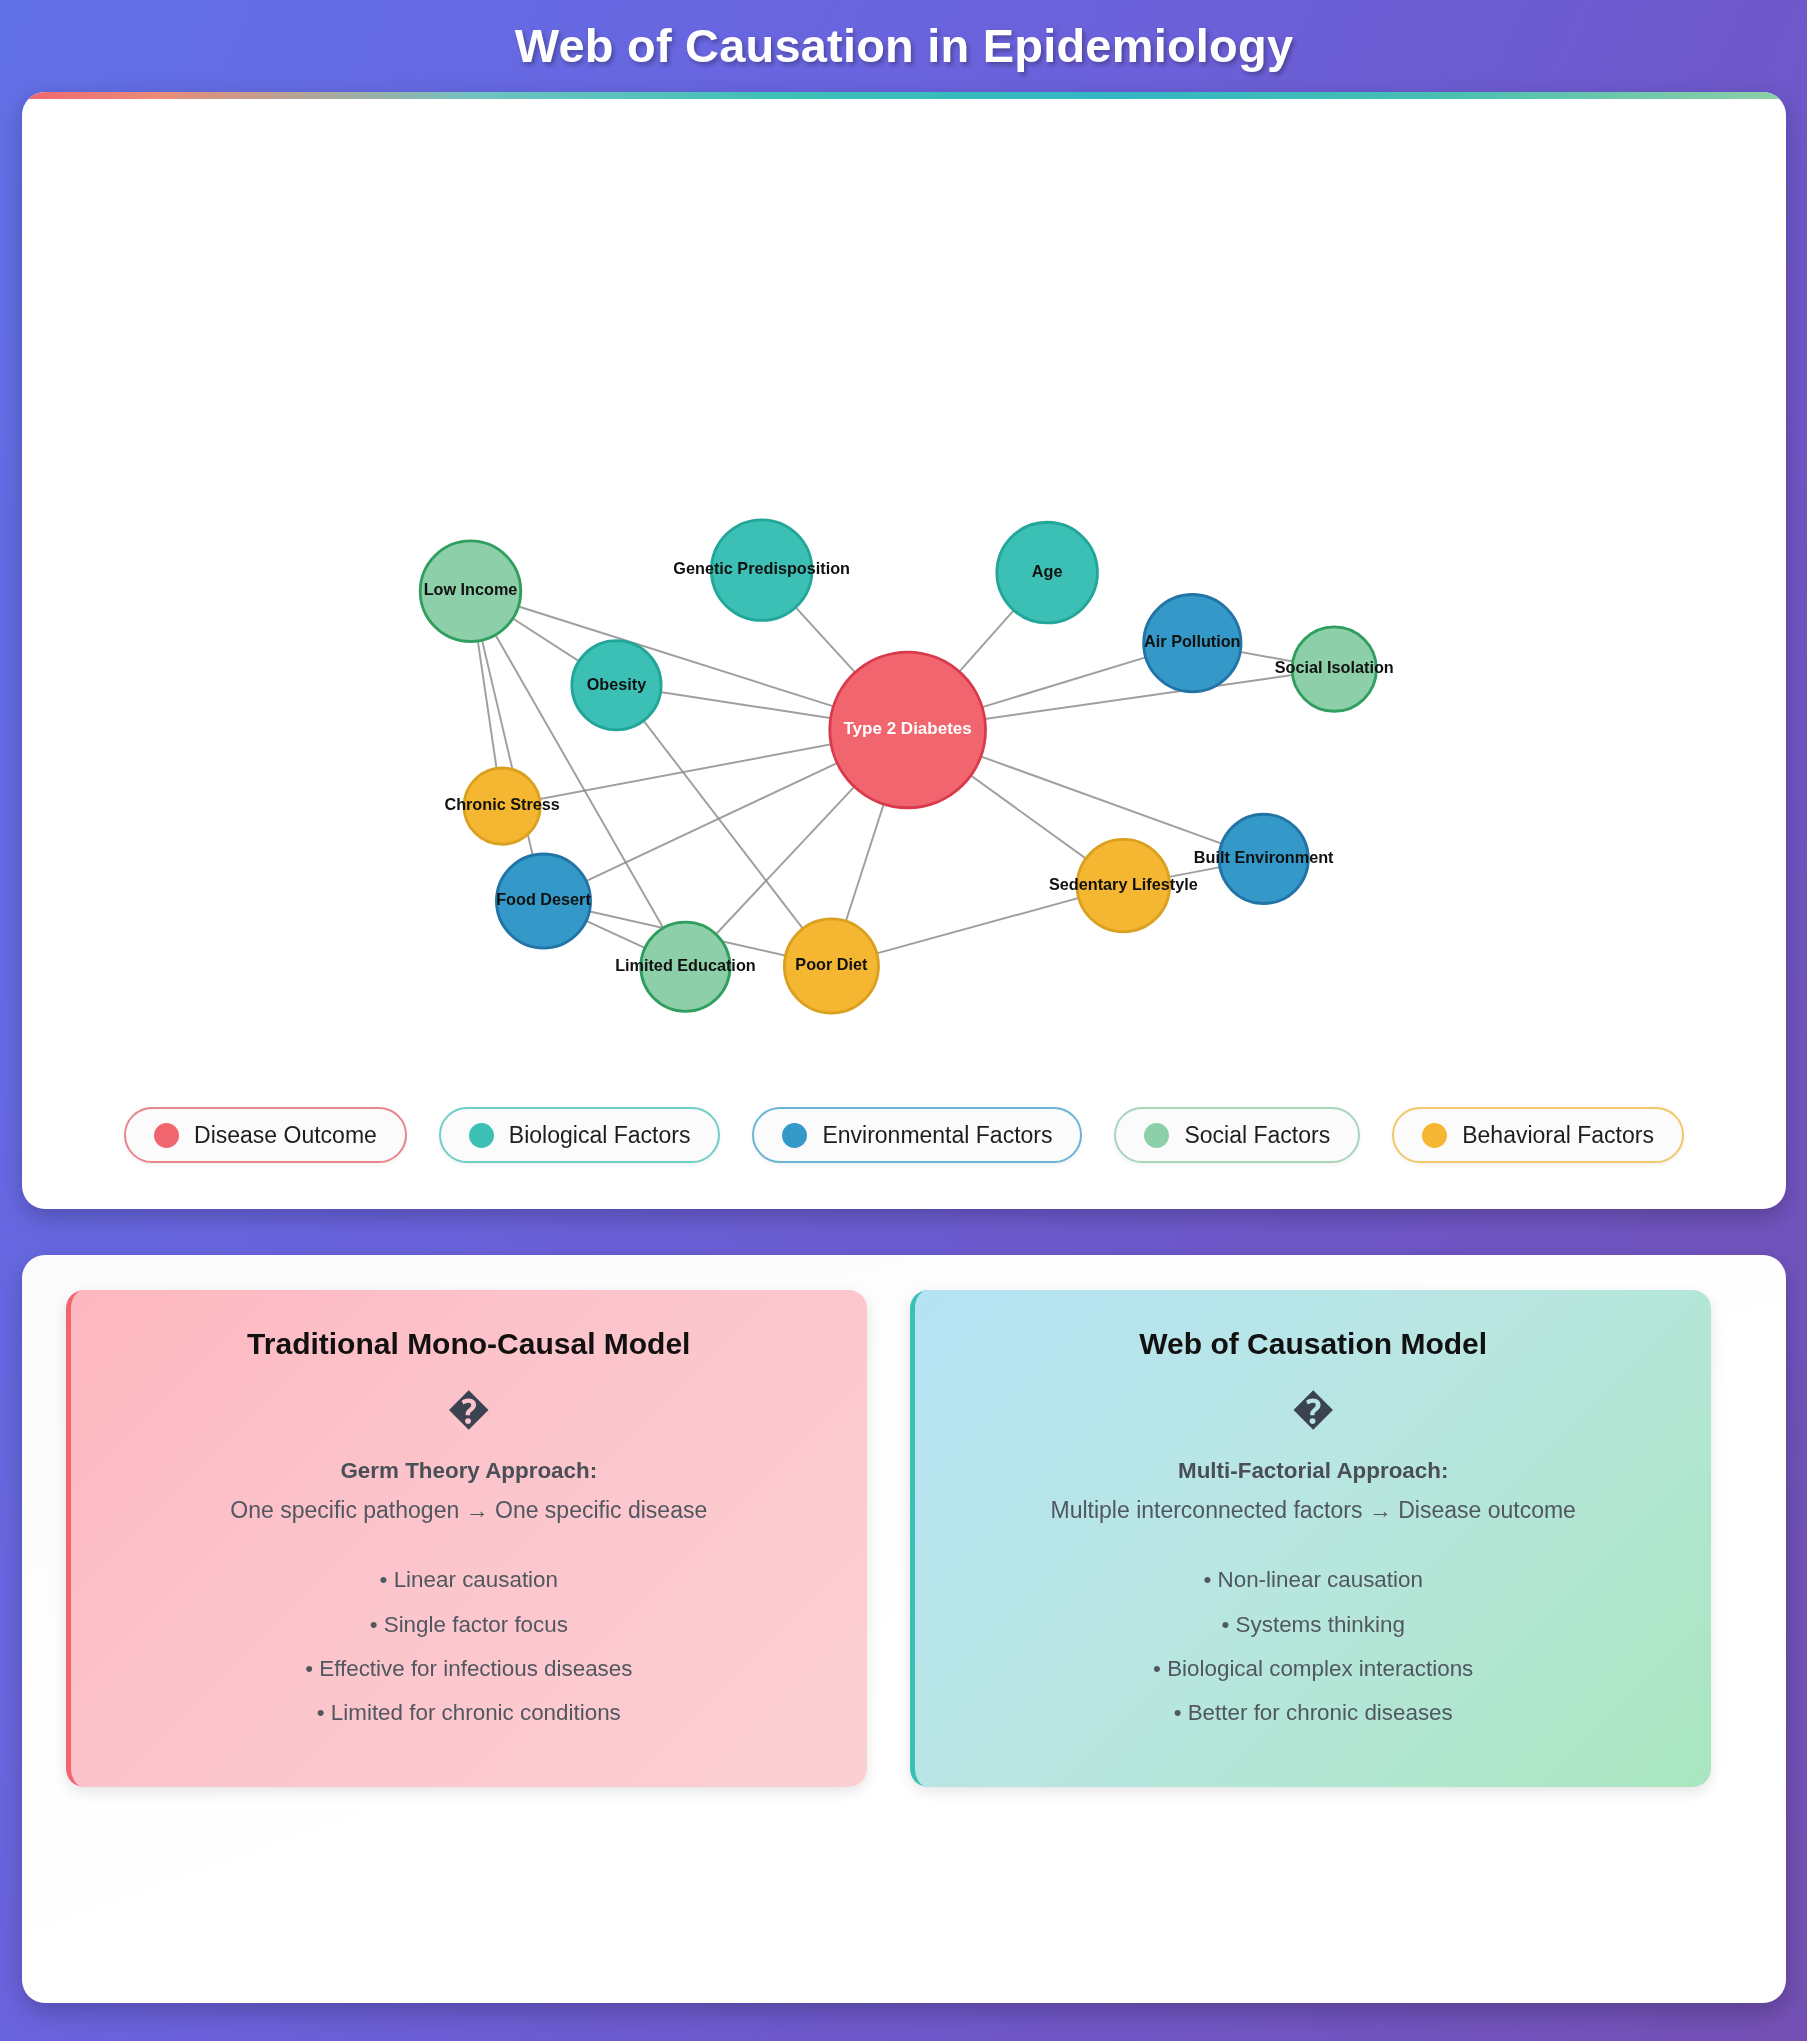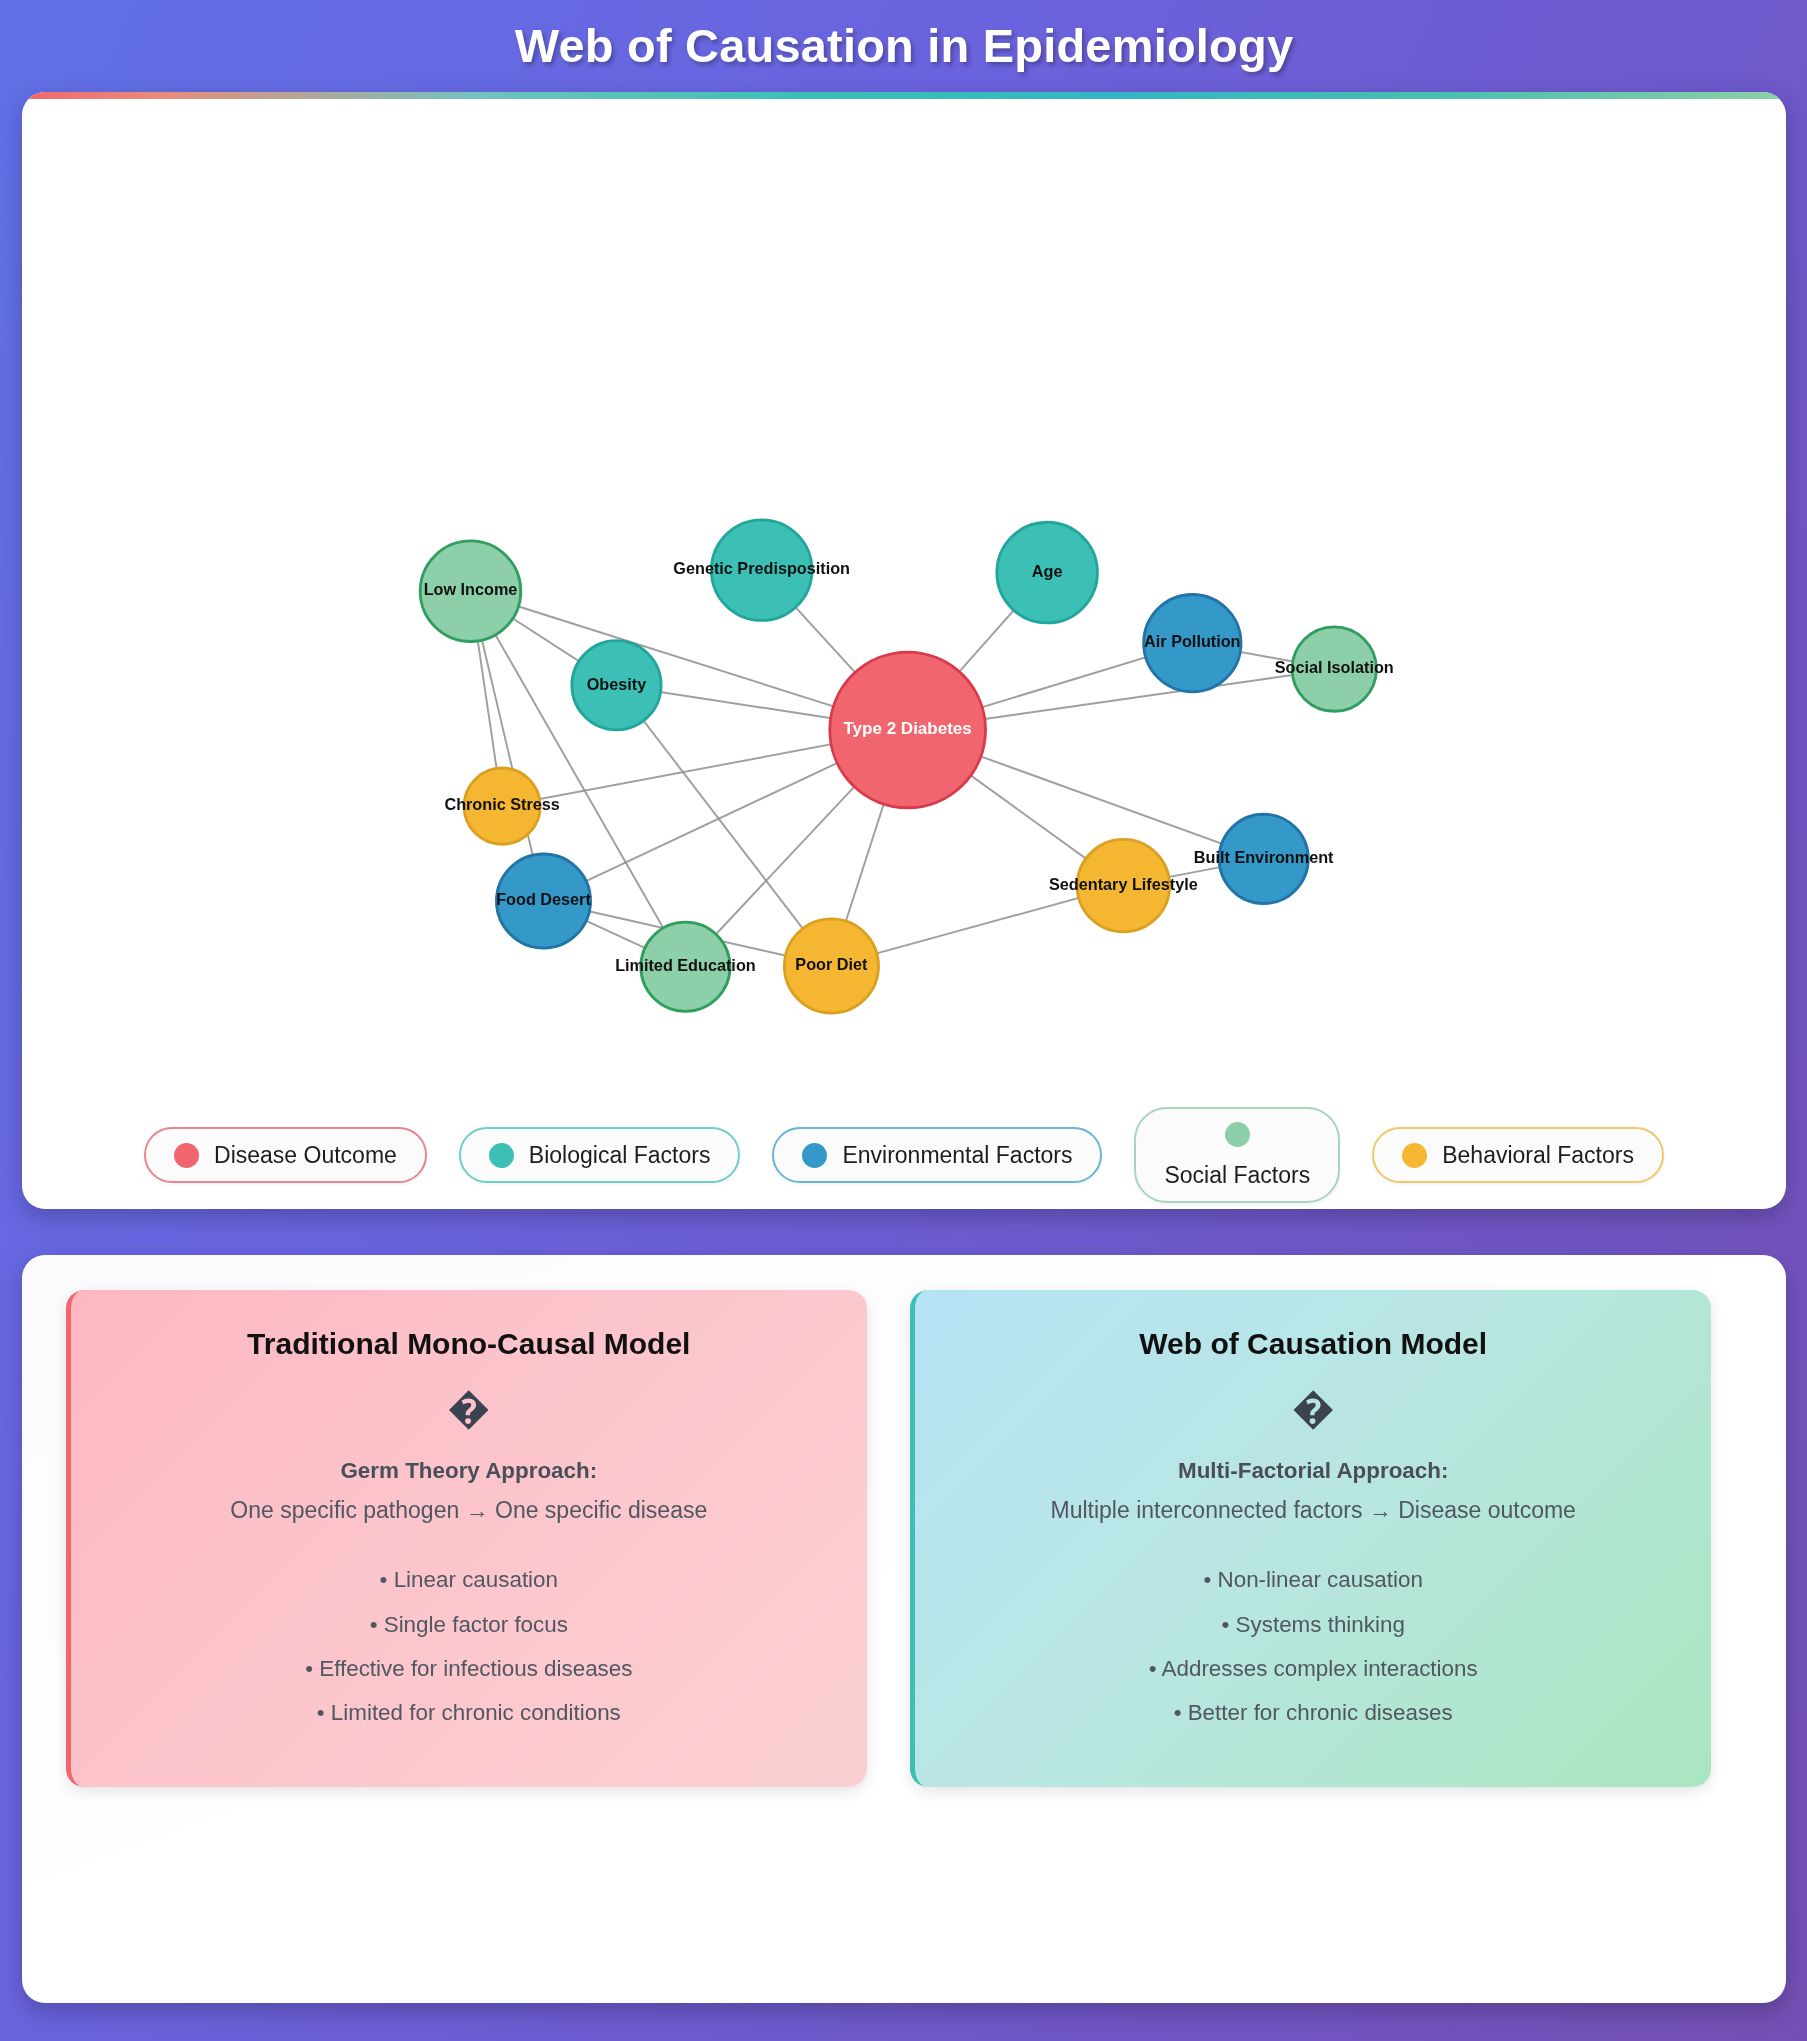--- a/index.html
+++ b/index.html
@@ -241,21 +241,21 @@
         <span class="legend-text">Disease Outcome</span>
       </div>
       <div class="legend-pill" style="border-color: rgb(110, 207, 198);">
         <span class="legend-swatch" style="background: rgb(60, 192, 182);"></span>
         <span class="legend-text">Biological Factors</span>
       </div>
       <div class="legend-pill" style="border-color: rgb(107, 180, 214);">
         <span class="legend-swatch" style="background: rgb(52, 152, 200);"></span>
         <span class="legend-text">Environmental Factors</span>
       </div>
-      <div class="legend-pill" style="border-color: rgb(168, 214, 189); flex-direction: column;">
+      <div class="legend-pill" style="border-color: rgb(168, 214, 189);">
         <span class="legend-swatch" style="background: rgb(140, 207, 168);"></span>
         <span class="legend-text">Social Factors</span>
       </div>
       <div class="legend-pill" style="border-color: rgb(240, 200, 105);">
         <span class="legend-swatch" style="background: rgb(245, 183, 49);"></span>
         <span class="legend-text">Behavioral Factors</span>
       </div>
     </div>
 </div>
 
@@ -274,19 +274,19 @@
         </ul>
       </div>
       <div class="compare-col web">
         <h3>Web of Causation Model</h3>
         <span class="compare-icon">�</span>
         <div class="compare-approach">Multi-Factorial Approach:</div>
         <div class="compare-flow">Multiple interconnected factors → Disease outcome</div>
         <ul class="compare-bullets">
           <li>• Non-linear causation</li>
           <li>• Systems thinking</li>
-          <li>• Addresses complex interactions</li>
+          <li>• Biological complex interactions</li>
           <li>• Better for chronic diseases</li>
         </ul>
       </div>
     </div>
 </div>
 
 
 </body></html>

